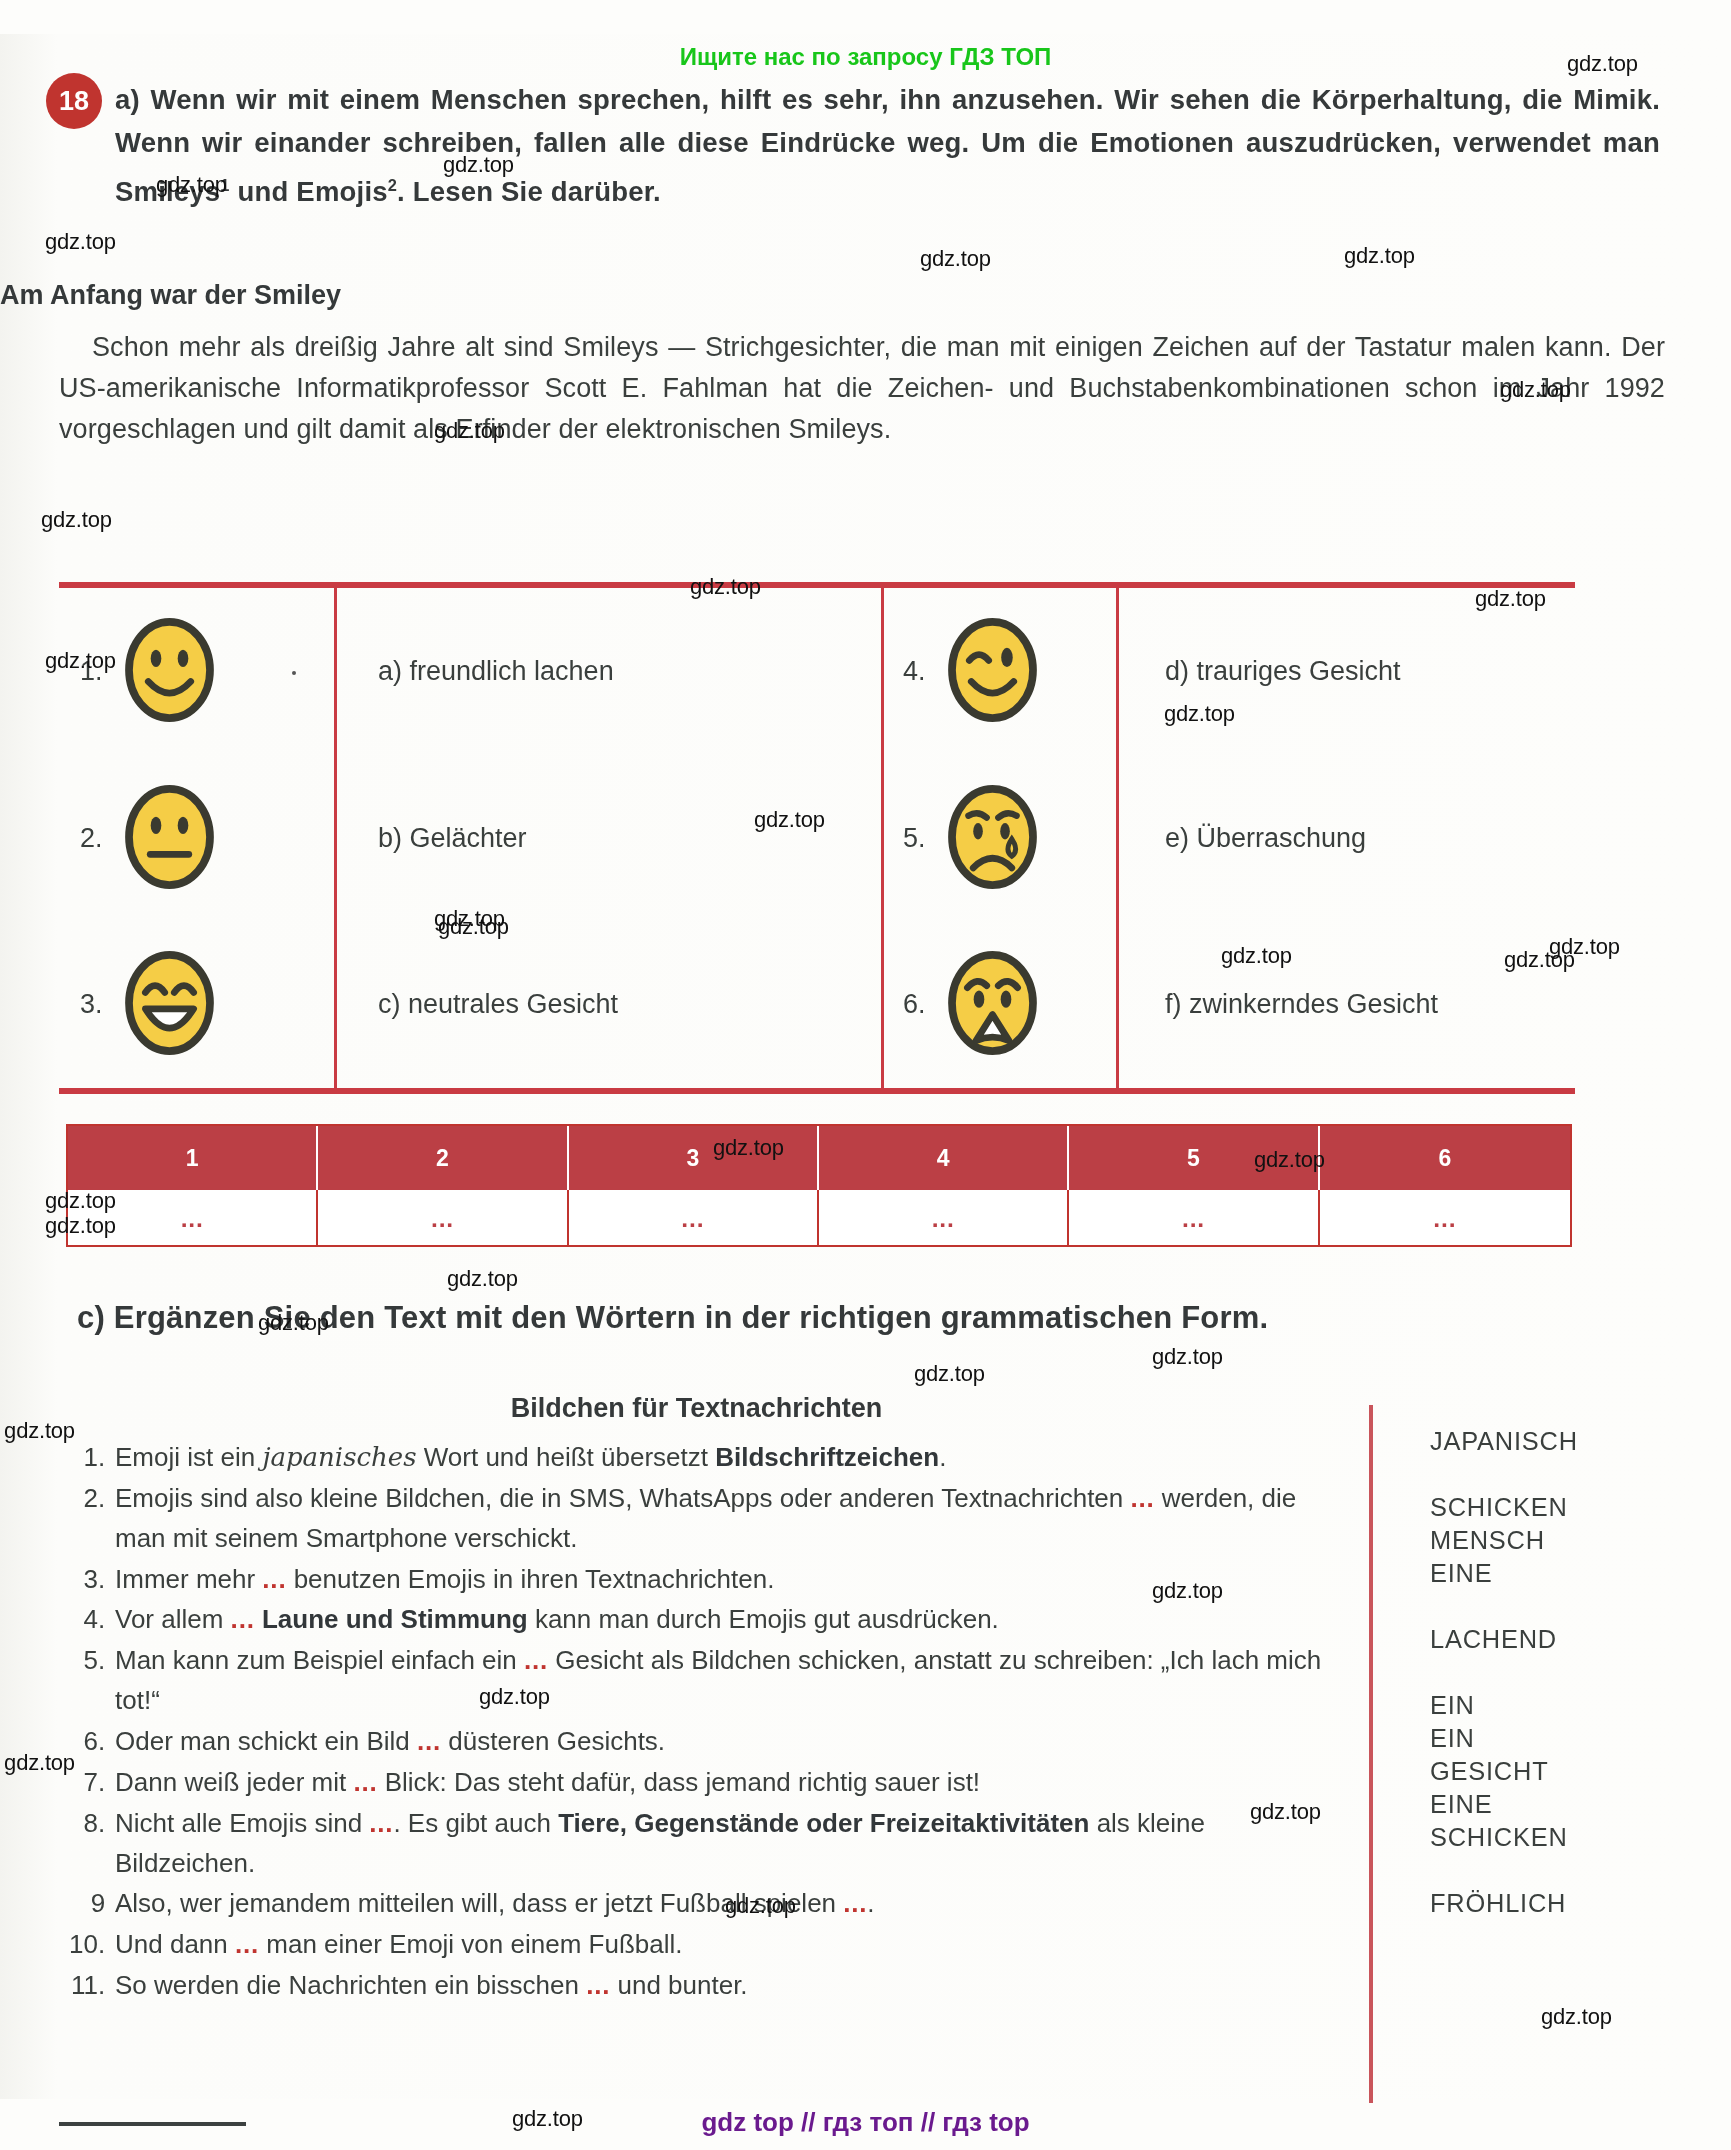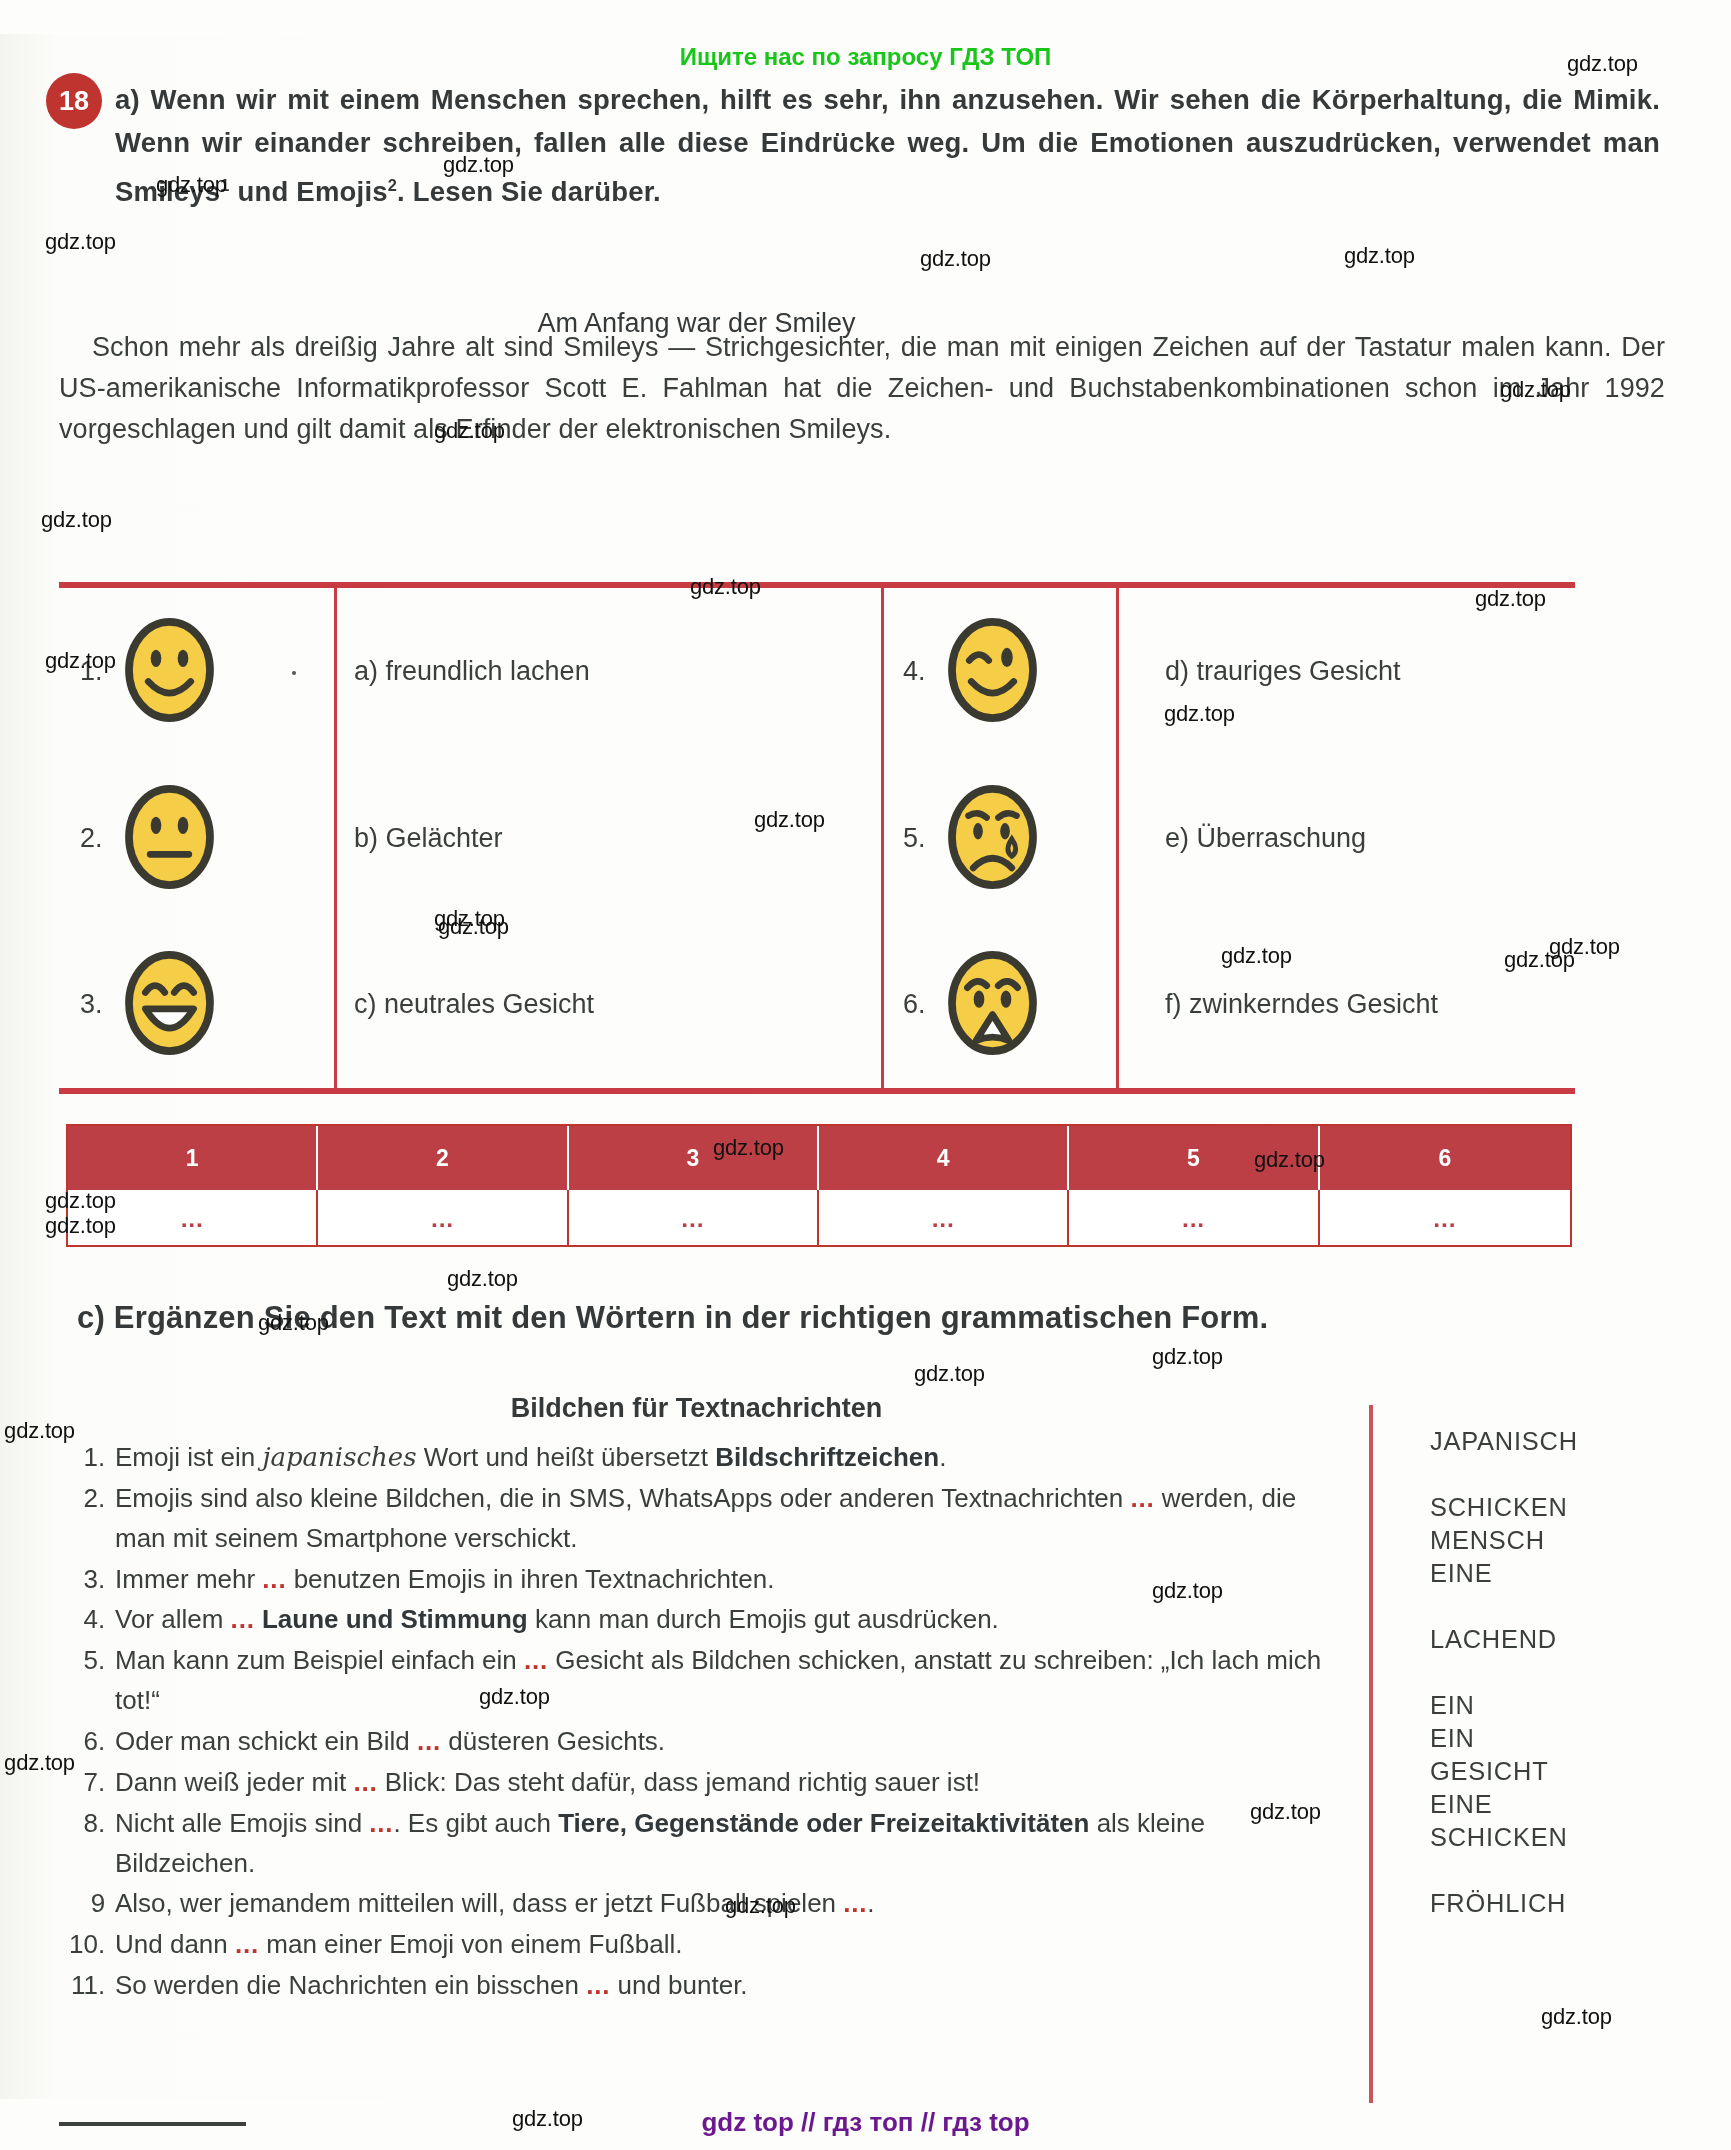--- a/index.html
+++ b/index.html
@@ -84,25 +84,24 @@
     left: 72px; top: 203px;
     font-size: 27.5px;
     font-weight: bold;
     color: #35393a;
     letter-spacing: 0.2px;
   }
 
   .read-title {
     position: absolute;
     left: 0; top: 246px; width: 1393px;
-    text-align: center;
+    text-align: left;
     font-size: 27px;
-    font-weight: normal;
+    font-weight: bold;
     color: #35393a;
-    margin-top: 28px;
   }
 
   .read-body {
     position: absolute;
     left: 59px; top: 293px;
     width: 1606px;
     font-size: 27px;
     line-height: 41px;
     text-align: justify;
     color: #3a3f3d;
@@ -131,21 +130,21 @@
   .vline.v3 { left: 1057px; }
 
   .cellgrid {
     position: absolute; inset: 5.7px 0;
     display: grid;
     grid-template-columns: 275px 548px 235px 459px;
     grid-template-rows: 1fr 1fr 1fr;
   }
   .cell { display: flex; align-items: center; position: relative; }
   .cell.num { padding-left: 21px; gap: 18px; }
-  .cell.txt { padding-left: 20px; font-size: 27px; color: #3a3f3d; }
+  .cell.txt { padding-left: 44px; font-size: 27px; color: #3a3f3d; }
   .cell.txt.right { padding-left: 48px; }
   .idx { font-size: 27px; color: #3a3f3d; }
 
   .smiley { width: 97px; height: 108px; flex: none; }
 
   .dot-mark {
     position: absolute; left: 233px; top: 50%;
     width: 4.1px; height: 4.1px; background: #555; border-radius: 50%;
   }
 

